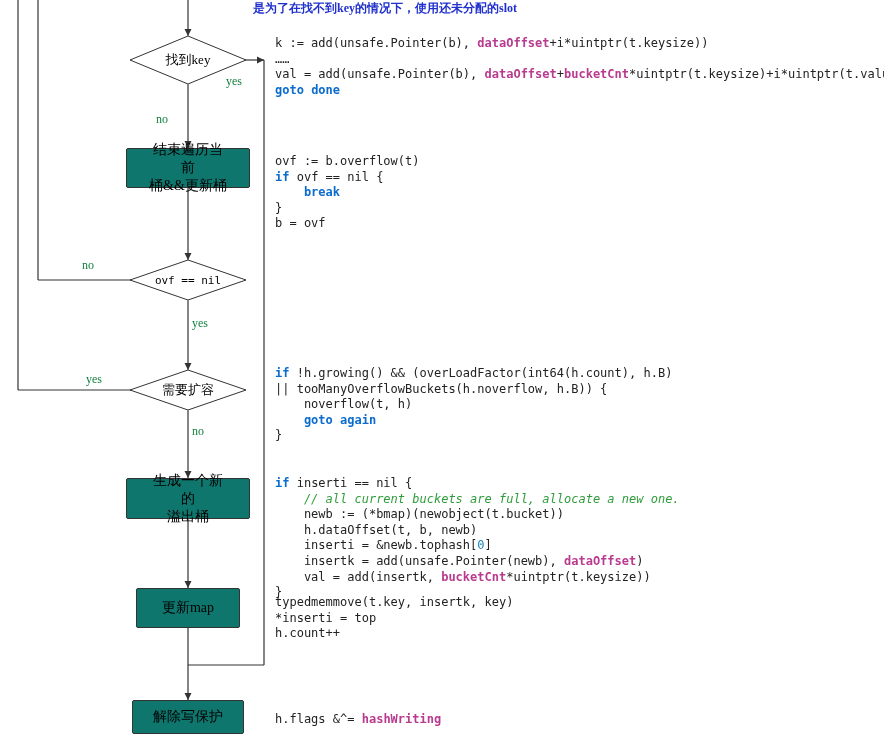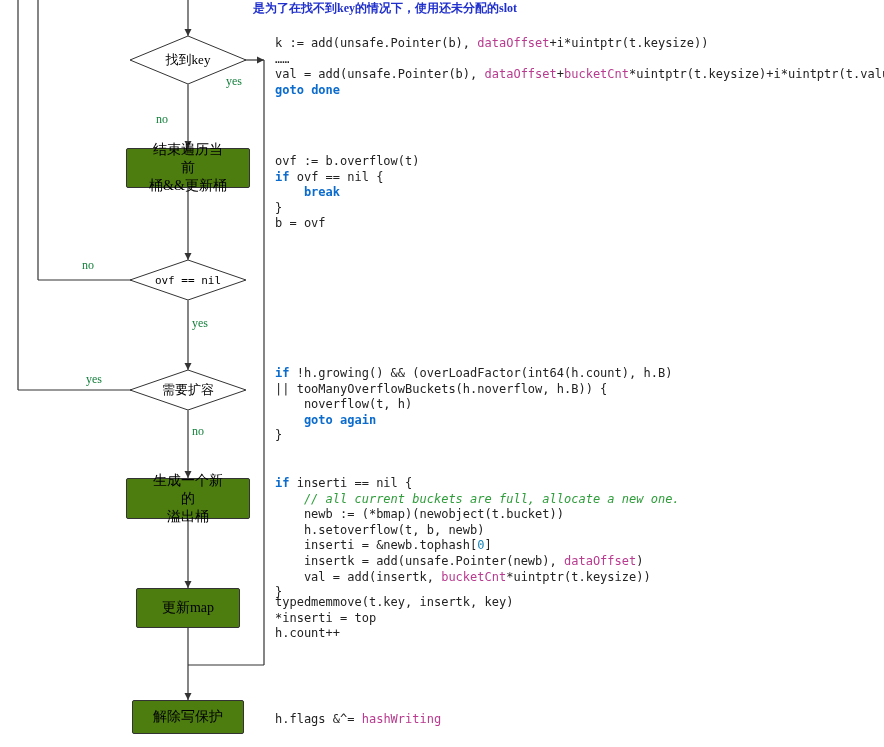--- a/index.html
+++ b/index.html
@@ -12,21 +12,21 @@
     width: 884px;
     height: 747px;
     position: relative;
     overflow: hidden;
   }
   svg { position: absolute; top: 0; left: 0; }
   .box {
     position: absolute;
     border: 1px solid #333;
     border-radius: 2px;
-    background: #4d7c0f;
+    background: #0f766e;
     display: flex;
     align-items: center;
     justify-content: center;
     text-align: center;
     font-size: 14px;
     padding: 4px 20px;
     white-space: pre-line;
   }
   .diamond {
     position: absolute;
@@ -48,21 +48,21 @@
   }
   .code {
     position: absolute;
     font-family: "Menlo", "Consolas", monospace;
     font-size: 12px;
     line-height: 1.3;
     white-space: pre;
     color: #222;
   }
   .kw   { color: #0b6cce; font-weight: bold; }
-  .kw2  { color: #b93a8f; font-weight: normal; }
+  .kw2  { color: #b93a8f; font-weight: bold; }
   .cmt  { color: #2e9d3a; font-style: italic; margin-top: 20px; }
   .num  { color: #1885b8; }
   .head {
     position: absolute;
     font-family: "SimSun","Songti SC",serif;
     font-size: 12px;
     color: #2030cc;
     font-weight: bold;
     text-align: center;
   }
@@ -157,21 +157,21 @@
 
 <div class="code" style="left:275px; top:366px;"><span class="kw">if</span><span> !h.growing() &amp;&amp; (overLoadFactor(int64(h.count), h.B)</span>
 <span>|| tooManyOverflowBuckets(h.noverflow, h.B)) {</span>
 <span>    noverflow(t, h)</span>
 <span class="kw">    goto</span><span class="kw"> again</span>
 <span>}</span></div>
 
 <div class="code" style="left:275px; top:476px;"><span class="kw">if</span><span> inserti == nil {</span>
 <span class="cmt">    // all current buckets are full, allocate a new one.</span>
 <span>    newb := (*bmap)(newobject(t.bucket))</span>
-<span>    h.setoverflow(t, b, newb)</span>
+<span>    h.dataOffset(t, b, newb)</span>
 <span>    inserti = &amp;newb.tophash[</span><span class="num">0</span><span>]</span>
 <span>    insertk = add(unsafe.Pointer(newb), </span><span class="kw2">dataOffset</span><span>)</span>
 <span>    val = add(insertk, </span><span class="kw2">bucketCnt</span><span>*uintptr(t.keysize))</span>
 <span>}</span></div>
 
 <div class="code" style="left:275px; top:595px;"><span>typedmemmove(t.key, insertk, key)</span>
 <span>*inserti = top</span>
 <span>h.count++</span></div>
 
 <div class="code" style="left:275px; top:712px;"><span>h.flags &amp;^= </span><span class="kw2">hashWriting</span></div>

